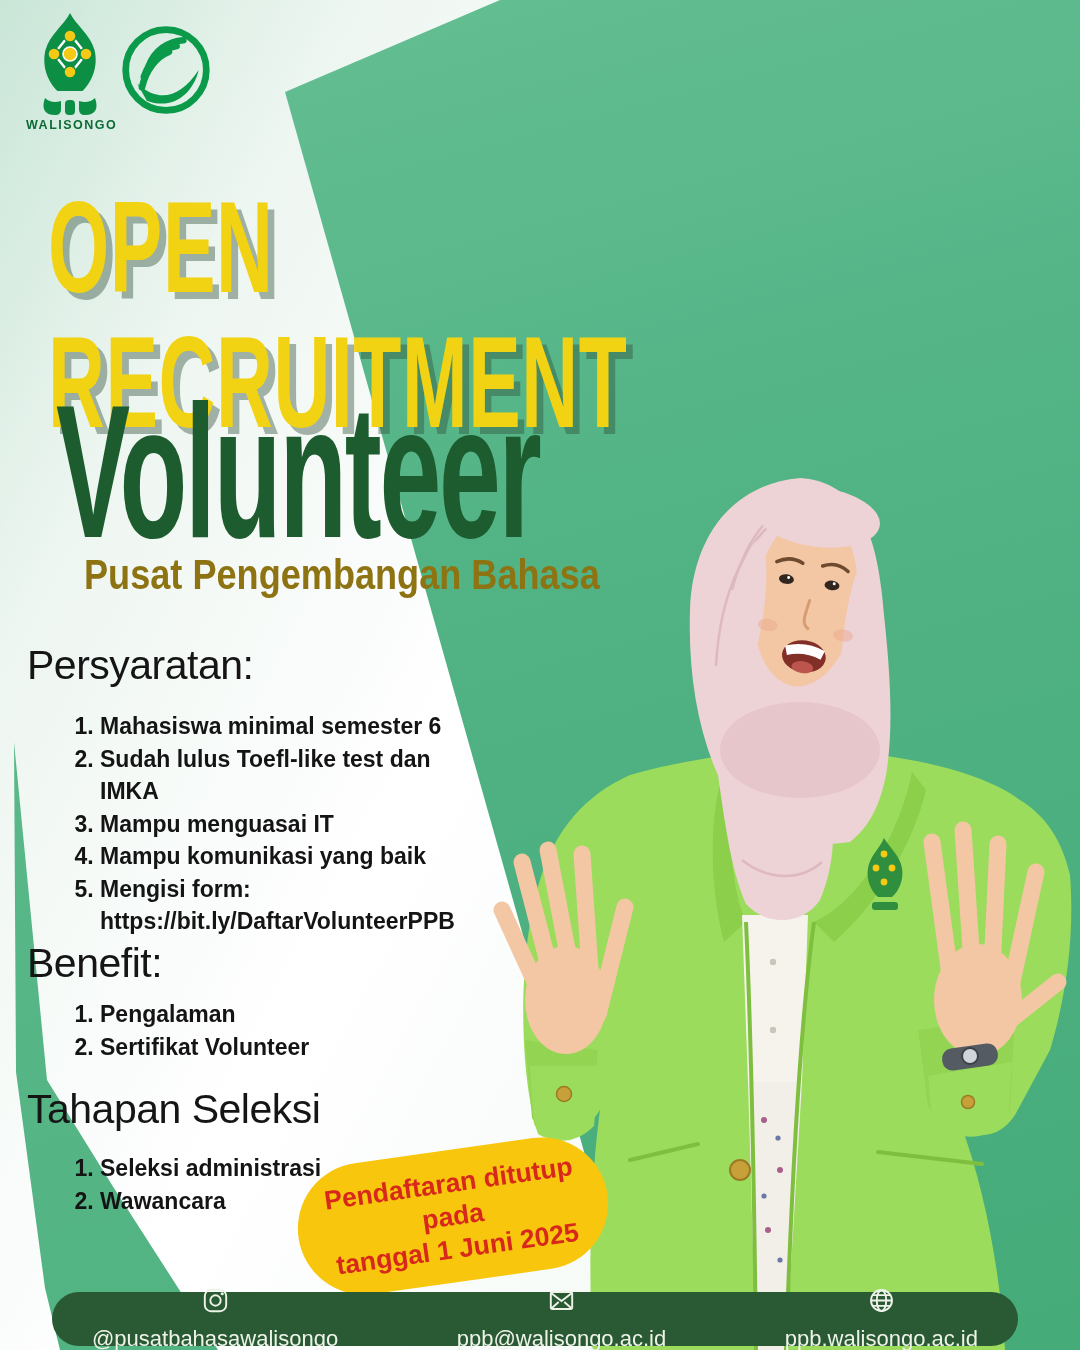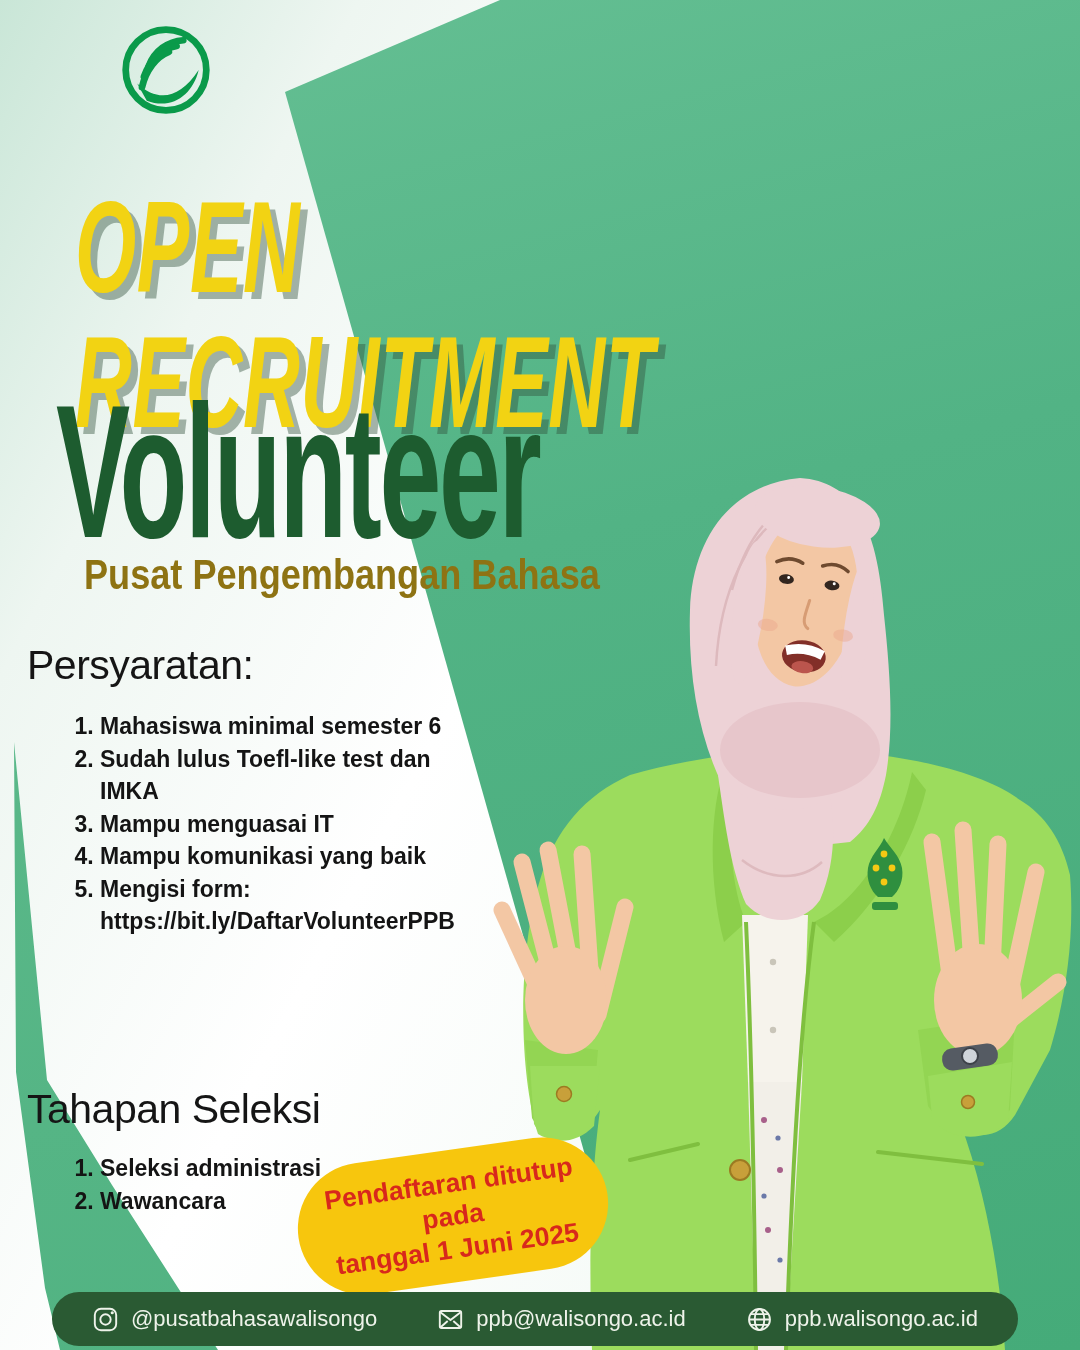--- a/index.html
+++ b/index.html
@@ -18,21 +18,21 @@
     position:absolute;inset:0;
     clip-path:polygon(14px 742px,47px 1080px,112px 1185px,218px 1350px,60px 1350px,45px 1288px,16px 1072px);
     background:linear-gradient(170deg,#63bd90 0%,#50b281 100%);
   }
   
   .logo-uin{position:absolute;left:26px;top:12px;width:88px;text-align:center;}
   .logo-uin svg{display:block;margin:0 auto;}
   .uin-label{font-size:12.5px;font-weight:700;color:#0d6b36;letter-spacing:1.5px;margin-top:2px;}
   .logo-ppb{position:absolute;left:118px;top:22px;width:96px;height:96px;}
   
-  .headline{position:absolute;left:75px;top:180px;color:#f2d313;font-weight:700;font-style:italic;}
+  .headline{position:absolute;left:48px;top:180px;color:#f2d313;font-weight:700;}
   .headline .hl-line{
     display:block;font-size:129px;line-height:135px;letter-spacing:1px;
     transform:scaleX(.61);transform-origin:left top;white-space:nowrap;
     text-shadow:11px 7px 0 rgba(48,78,58,.42);
   }
   .title-volunteer{
     position:absolute;left:56px;top:376px;color:#1d5c2f;font-weight:700;
     font-size:190px;line-height:190px;letter-spacing:-4px;
     transform:scaleX(.585);transform-origin:left top;white-space:nowrap;
   }
@@ -59,31 +59,48 @@
     color:#d8281c;font-weight:700;font-size:26.5px;line-height:33px;text-align:center;
   }
   
   .figure{position:absolute;left:480px;top:470px;width:600px;height:880px;z-index:4;}
   
   .footer-bar{
     position:absolute;left:52px;top:1292px;width:966px;height:54px;border-radius:27px;
     background:#2a5a33;z-index:8;display:flex;align-items:center;justify-content:space-between;
     padding:0 40px;box-sizing:border-box;
   }
-  .contact{display:flex;align-items:center;gap:12px;color:#eef3ea;font-size:22px;font-weight:400;white-space:nowrap;}
+  .contact{display:flex;align-items:center;gap:12px;color:#eef3ea;font-size:22px;font-weight:400;white-space:nowrap;flex-direction:column;}
   .contact svg{display:block;}
 </style>
 </head>
 <body>
 
 <div class="poster">
 
   <div class="bg-green"></div>
   <div class="bg-wedge"></div>
 
+  <div class="logo-uin">
+    <span>
+      <svg width="72" height="104" viewBox="0 0 70 104">
+        <path d="M35 1 C30 12 15 22 10.5 38 C6.5 54 13 70 22.5 79 L47.5 79 C57 70 63.5 54 59.5 38 C55 22 40 12 35 1 Z" fill="#0c8f44"></path>
+        <path d="M35 22 L19 42 L35 62 L51 42 Z" fill="none" stroke="#ffffff" stroke-width="2.4"></path>
+        <circle cx="35" cy="24" r="6" fill="#f5c914" stroke="#0c8f44" stroke-width="1.4"></circle>
+        <circle cx="19" cy="42" r="6" fill="#f5c914" stroke="#0c8f44" stroke-width="1.4"></circle>
+        <circle cx="51" cy="42" r="6" fill="#f5c914" stroke="#0c8f44" stroke-width="1.4"></circle>
+        <circle cx="35" cy="60" r="6" fill="#f5c914" stroke="#0c8f44" stroke-width="1.4"></circle>
+        <circle cx="35" cy="42" r="7" fill="#f5c914" stroke="#ffffff" stroke-width="1.6"></circle>
+        <path d="M10 86 C6 97 10 103 20 103 C24 103 26 101 26 97 L26 89 C20 91 14 90 10 86 Z" fill="#0c8f44"></path>
+        <rect x="30" y="88" width="10" height="15" rx="4" fill="#0c8f44"></rect>
+        <path d="M60 86 C64 97 60 103 50 103 C46 103 44 101 44 97 L44 89 C50 91 56 90 60 86 Z" fill="#0c8f44"></path>
+      </svg>
+    </span>
+    <div class="uin-label">WALISONGO</div>
+  </div>
 
   <div class="logo-ppb">
     <svg width="96" height="96" viewBox="0 0 100 100">
       <circle cx="50" cy="50" r="42" fill="none" stroke="#0a9a4a" stroke-width="7"></circle>
       <g stroke="#0a9a4a" stroke-width="7" fill="none" stroke-linecap="round">
         <path d="M32 46 C38 30 52 20 68 19"></path>
         <path d="M27 57 C33 40 46 28 61 25"></path>
         <path d="M25 68 C29 50 40 36 53 31"></path>
       </g>
       <path d="M20 64 C42 84 64 80 84 50 C78 76 56 92 30 82 Z" fill="#0a9a4a"></path>
@@ -101,20 +118,25 @@
   <ol class="sec-list l-persyaratan">
     <li>Mahasiswa minimal semester 6</li>
     <li>Sudah lulus Toefl-like test dan
 IMKA</li>
     <li>Mampu menguasai IT</li>
     <li>Mampu komunikasi yang baik</li>
     <li>Mengisi form:
 https://bit.ly/DaftarVolunteerPPB</li>
   </ol>
 
+  <div class="sec-heading h-benefit">Benefit:</div>
+  <ol class="sec-list l-benefit">
+    <li>Pengalaman</li>
+    <li>Sertifikat Volunteer</li>
+  </ol>
 
   <div class="sec-heading h-tahapan">Tahapan Seleksi</div>
   <ol class="sec-list l-tahapan">
     <li>Seleksi administrasi</li>
     <li>Wawancara</li>
   </ol>
 
   <div class="figure">
     <svg width="600" height="880" viewBox="0 0 600 880">
 

